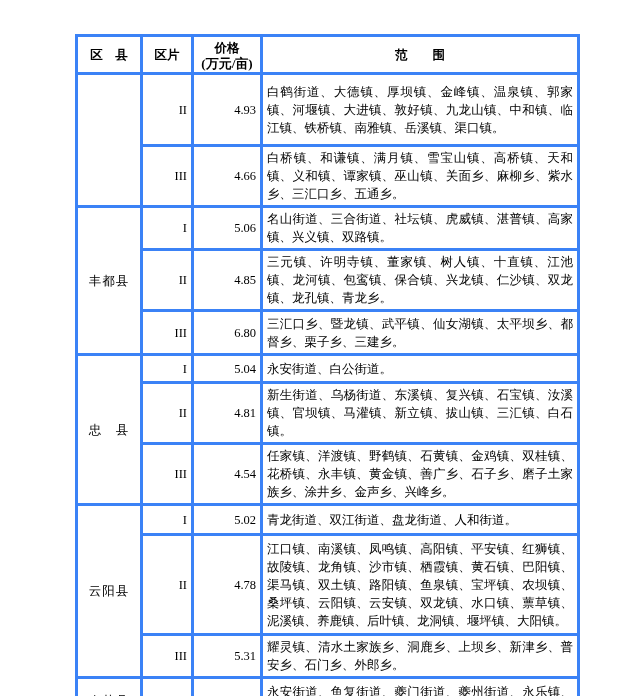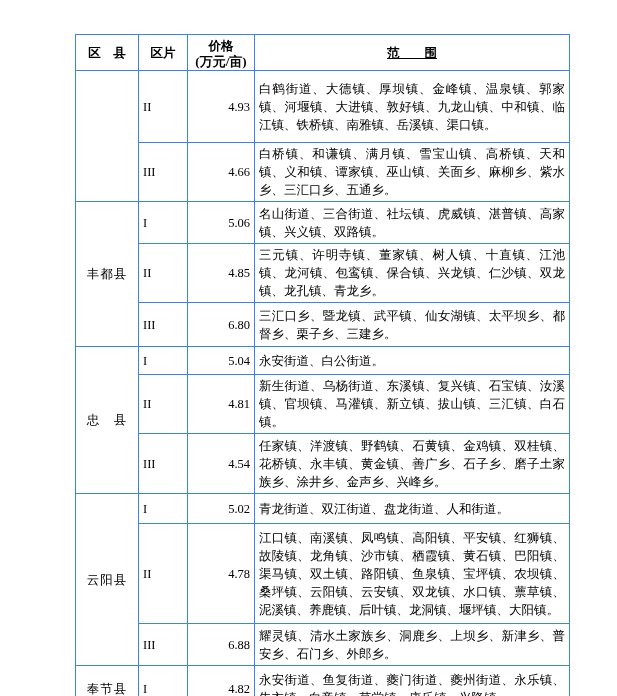--- a/index.html
+++ b/index.html
@@ -22,50 +22,50 @@
     position: absolute;
     left: 75px;
     top: 34px;
     width: 470px;
     border-collapse: collapse;
     table-layout: fixed;
     border: 1.5px solid #000000;
   }
   table.price-table th,
   table.price-table td {
-    border: 1px solid #3b82f6;
+    border: 3px solid #3b82f6;
     padding: 2px 4px;
     vertical-align: middle;
     font-size: 12.5px;
     line-height: 18px;
     overflow: hidden;
   }
   th.col-county { width: 54px; }
   th.col-zone   { width: 40px; }
   th.col-price  { width: 58px; }
-  th.col-scope  { width: 306px; text-decoration: underline; }
+  th.col-scope  { width: 306px; }
   .header-row th {
     font-weight: bold;
     text-align: center;
     font-size: 12.5px;
     line-height: 14px;
   }
   .price-head-sub {
     font-size: 13px;
     font-weight: bold;
     line-height: 13px;
     white-space: nowrap;
   }
   td.county {
     text-align: center;
     font-weight: normal;
     letter-spacing: 1px;
   }
   td.zone {
-    text-align: left;
+    text-align: right;
   }
   td.price {
     text-align: right;
   }
   td.scope {
     text-align: left;
     text-align: justify;
     padding: 3px 7px;
   }
 </style>
@@ -138,21 +138,21 @@
       <td class="price">5.02</td>
       <td class="scope">青龙街道、双江街道、盘龙街道、人和街道。</td>
     </tr>
     <tr style="height:100px">
       <td class="zone">II</td>
       <td class="price">4.78</td>
       <td class="scope">江口镇、南溪镇、凤鸣镇、高阳镇、平安镇、红狮镇、故陵镇、龙角镇、沙市镇、栖霞镇、黄石镇、巴阳镇、渠马镇、双土镇、路阳镇、鱼泉镇、宝坪镇、农坝镇、桑坪镇、云阳镇、云安镇、双龙镇、水口镇、蔈草镇、泥溪镇、养鹿镇、后叶镇、龙洞镇、堰坪镇、大阳镇。</td>
     </tr>
     <tr style="height:42px">
       <td class="zone">III</td>
-      <td class="price">6.88</td>
+      <td class="price">5.31</td>
       <td class="scope">耀灵镇、清水土家族乡、洞鹿乡、上坝乡、新津乡、普安乡、石门乡、外郎乡。</td>
     </tr>
 
     <tr style="height:46px">
       <td class="county">奉节县</td>
       <td class="zone">I</td>
       <td class="price">4.82</td>
       <td class="scope">永安街道、鱼复街道、夔门街道、夔州街道、永乐镇、朱衣镇、白帝镇、草堂镇、康乐镇、兴隆镇、</td>
     </tr>
   </tbody>

